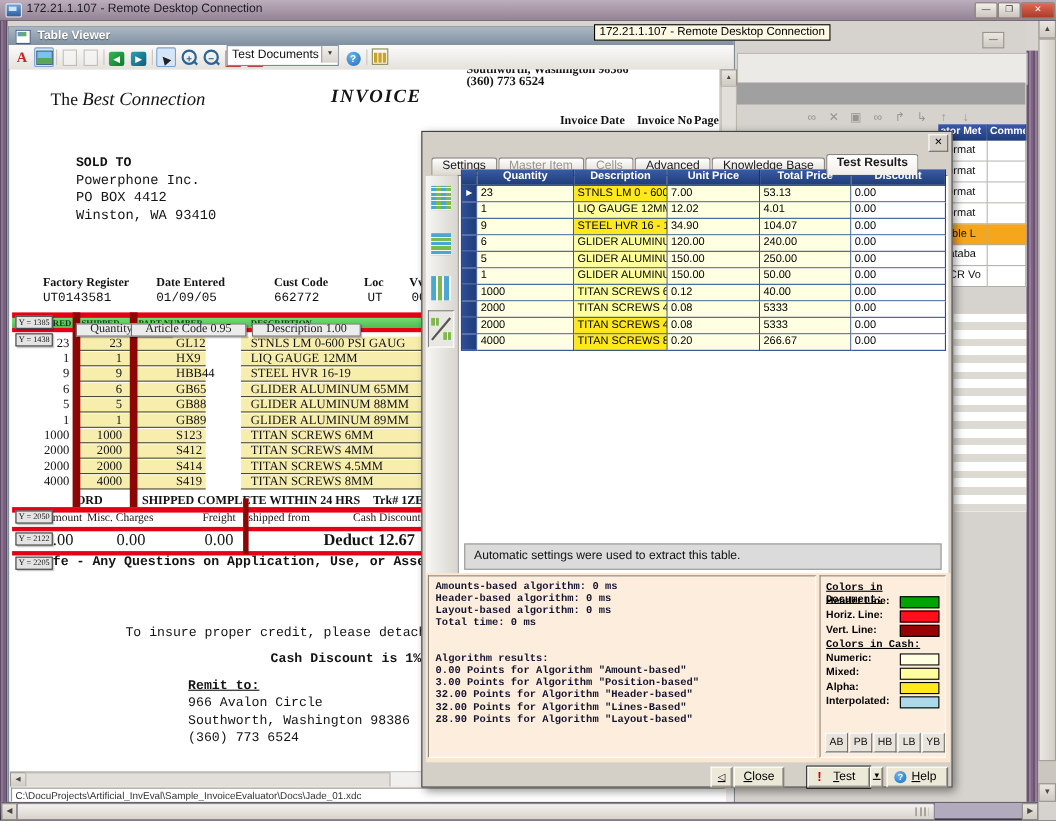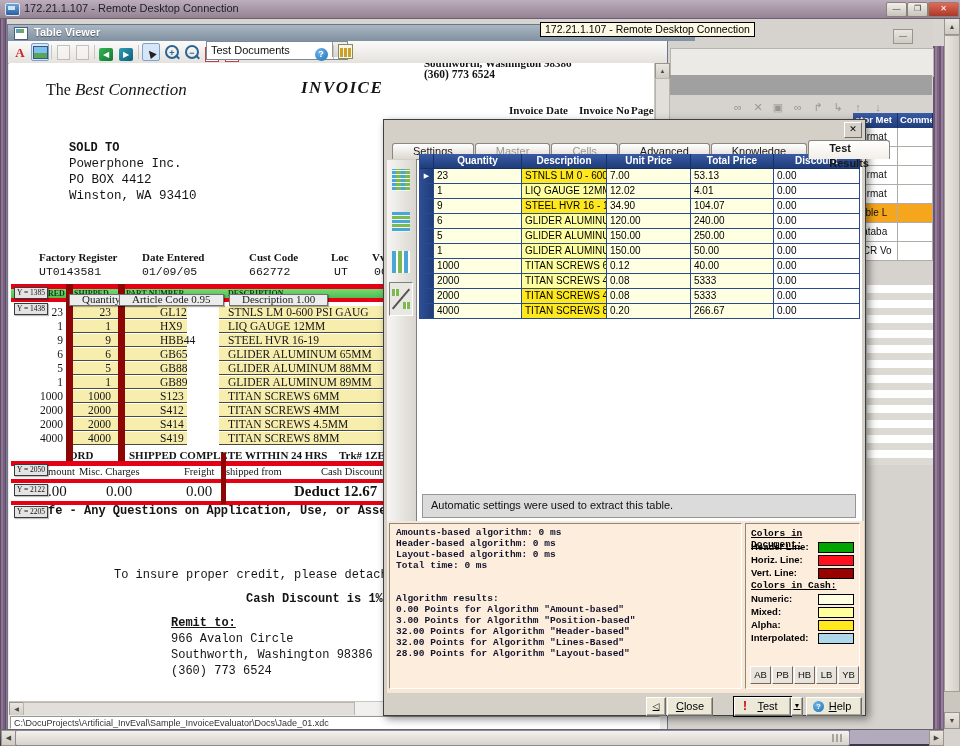--- a/index.html
+++ b/index.html
@@ -28,41 +28,41 @@
   .hscroll{left:0;top:729px;width:960px;height:17px;background:linear-gradient(#6A6172,#3B3442);z-index:30;}
   .hscroll .left{position:absolute;left:1px;top:1px;width:13px;height:14px;font-size:7px;line-height:14px;}
   .hscroll .thumb{position:absolute;left:15px;top:1px;width:833px;height:14px;background:linear-gradient(#F4F2EE,#D6D2CB);border:1px solid #8F8899;border-radius:2px;}
   .hscroll .grip{position:absolute;right:5px;top:3px;width:12px;height:8px;background:repeating-linear-gradient(90deg,#A9A39A 0 2px,transparent 2px 4px);}
   .hscroll .track-right{position:absolute;left:850px;top:1px;width:79px;height:14px;background:#B2ABBE;}
   .hscroll .right{position:absolute;left:929px;top:1px;width:13px;height:14px;font-size:7px;line-height:14px;}
   .hscroll .corner{position:absolute;left:944px;top:0;width:16px;height:17px;background:#D6D3CE;}
 
   
   .tv{left:7px;top:24px;width:661px;height:707px;background:#ECEAE7;border:1px solid #66788A;box-sizing:border-box;z-index:2;}
-  .tv-title{left:0;top:0;width:659px;height:16px;background:linear-gradient(#AAB6C2,#8191A1);padding-left:28px;}
+  .tv-title{left:0;top:0;width:659px;height:16px;background:linear-gradient(#AAB6C2,#8191A1);}
   .tv-title .txt{position:absolute;left:26px;top:1px;font-size:11px;font-weight:bold;color:#fff;text-shadow:0 1px 1px rgba(0,0,0,.45);}
   .tv-title .ico{position:absolute;left:6px;top:2px;width:12px;height:11px;background:#fff;border:1px solid #45617E;}
   .tv-title .ico::after{content:"";position:absolute;left:1px;top:1px;width:8px;height:4px;background:linear-gradient(90deg,#5B9BD5,#70AD47);}
   .tv-tools{left:0;top:16px;width:659px;height:22px;background:linear-gradient(#FBFBFA,#E5E2DD);border-bottom:1px solid #B9B5AE;}
   .tbi{position:absolute;top:3px;width:16px;height:16px;text-align:center;line-height:16px;}
   .tbi.sel{background:#D6E6F8;border:1px solid #7DA2CE;border-radius:2px;margin-top:-1px;}
   .tb-sep{position:absolute;top:4px;width:1px;height:14px;background:#C8C5BF;}
   .gA{color:#C22;font-family:"Liberation Serif",serif;font-weight:bold;font-size:13px;}
   .gImg{display:inline-block;width:13px;height:11px;background:linear-gradient(#7EC0EE 0 55%,#58A658 55%);border:1px solid #35597E;margin-top:2px;}
   .gPage{display:inline-block;width:11px;height:13px;background:#F6F6F4;border:1px solid #AAA69E;opacity:.65;margin-top:1px;}
   .gBook{display:inline-block;width:14px;height:13px;border-radius:2px;color:#fff;font-size:8px;line-height:13px;background:linear-gradient(135deg,#37B457,#0E7A2E);}
   .gBook.blue{background:linear-gradient(135deg,#2FA0B4,#0E5E7A);}
   .gCur{display:inline-block;transform:rotate(-130deg);font-size:10px;color:#222;}
   .gZoom{position:relative;display:inline-block;width:10px;height:10px;border:2px solid #2A6496;border-radius:50%;margin-top:1px;}
   .gZoom i{position:absolute;left:1px;top:-2px;width:8px;text-align:center;font-style:normal;font-size:9px;color:#2A6496;font-weight:bold;}
   .gZoom::after{content:"";position:absolute;left:8px;top:9px;width:5px;height:2px;background:#2A6496;transform:rotate(45deg);}
   .gFit{display:inline-block;width:12px;height:13px;background:#fff;border:1px solid #B44;color:#C22;font-size:9px;line-height:12px;font-weight:bold;}
   .gCols{display:inline-block;width:13px;height:13px;background:#F8F6E8;border:1px solid #8A8A5A;}
   .gCols::after{content:"";position:absolute;left:3px;top:4px;width:3px;height:9px;background:#C9A227;box-shadow:4px 0 0 #C9A227,8px 0 0 #C9A227;}
-  .combo{position:absolute;left:198px;top:0;width:100px;height:17px;background:#fff;border:1px solid #7A8A99;padding-left:40px;}
+  .combo{position:absolute;left:198px;top:0;width:100px;height:17px;background:#fff;border:1px solid #7A8A99;}
   .combo .val{position:absolute;left:4px;top:2px;font-size:11px;color:#111;}
   .combo .dd{position:absolute;right:0;top:0;width:14px;height:15px;background:linear-gradient(#F2F0EC,#D8D4CE);border-left:1px solid #9A968F;font-size:6px;line-height:15px;text-align:center;color:#333;}
   .gHelp{display:inline-block;width:13px;height:13px;border-radius:50%;background:radial-gradient(circle at 35% 30%,#6FB4EA,#1F6FB5);color:#fff;font-size:9px;line-height:13px;font-weight:bold;}
   .tv-doc{left:1px;top:38px;width:645px;height:638px;background:#fff;overflow:hidden;}
   .tv-vscroll{left:646px;top:38px;width:14px;height:638px;background:#F1F0EE;border-left:1px solid #C8C5C0;}
   .tv-vscroll .up{position:absolute;left:0;top:0;width:13px;height:14px;font-size:6px;line-height:14px;}
   .tv-vscroll .thumb{position:absolute;left:0;top:15px;width:13px;height:135px;background:#E2DFDA;border:1px solid #B8B4AE;}
   .tv-vscroll .down{position:absolute;left:0;top:623px;width:13px;height:14px;font-size:6px;line-height:14px;}
   .tv-hscroll{left:1px;top:676px;width:645px;height:14px;background:#F1F0EE;border-top:1px solid #C8C5C0;}
   .tv-hscroll .left{position:absolute;left:0;top:0;width:13px;height:13px;font-size:6px;line-height:13px;}
@@ -127,21 +127,21 @@
   .tipbox{left:540px;top:22px;height:13px;background:#FCF8E3;border:1px solid #000;font-size:10.5px;line-height:13px;padding:0 4px;z-index:6;color:#000;white-space:nowrap;}
 
   
   .dlg{left:383px;top:119px;width:483px;height:597px;background:#D4D0C8;border:1px solid #404040;box-sizing:border-box;box-shadow:3px 3px 8px rgba(0,0,0,.45);z-index:10;}
   .dlg-title{position:absolute;left:2px;top:2px;width:477px;height:18px;background:linear-gradient(90deg,#0E2B75,#537BC4);}
   .dlg-title .txt{position:absolute;left:20px;top:2px;color:#fff;font-size:11px;font-weight:bold;}
   .dlg-title .ico{position:absolute;left:4px;top:3px;width:11px;height:11px;background:#fff;border:1px solid #223A6B;}
   .dlg-title .ico::after{content:"";position:absolute;left:0;top:0;width:11px;height:3px;background:#2A4A9B;}
   .dlg-x{position:absolute;right:3px;top:2px;width:16px;height:14px;background:#D4D0C8;border:1px solid;border-color:#fff #6E6A64 #6E6A64 #fff;font-size:9px;line-height:13px;text-align:center;color:#000;}
   .tabs{position:absolute;left:8px;top:21px;height:18px;display:flex;align-items:flex-end;}
-  .tab{height:15px;padding:0 20px;background:linear-gradient(#FFFFFF,#DCD8D0);border:1px solid #8A8680;border-bottom:none;border-radius:3px 3px 0 0;font-size:11px;line-height:15px;color:#1A1A1A;margin-right:1px;}
+  .tab{height:15px;padding:0 9px;background:linear-gradient(#FFFFFF,#DCD8D0);border:1px solid #8A8680;border-bottom:none;border-radius:3px 3px 0 0;font-size:11px;line-height:15px;color:#1A1A1A;margin-right:1px;}
   .tab.disabled{color:#9A968F;}
   .tab.active{height:18px;font-weight:bold;background:linear-gradient(#FFFFFF,#F2EFE8);position:relative;z-index:2;}
   .panel{position:absolute;left:32px;top:39px;width:446px;height:366px;background:#fff;border:1px solid;border-color:#808080 #fff #fff #808080;box-sizing:border-box;}
   .lstrip{position:absolute;left:3px;top:40px;width:29px;height:365px;background:linear-gradient(90deg,#F7F6F4,#D9D6CF);}
   .lbtn{position:absolute;left:2px;width:24px;height:34px;text-align:center;}
   .lbtn.pressed{border:1px solid;border-color:#808080 #fff #fff #808080;background:#E9E7E2;box-sizing:border-box;}
   .ic-cells{display:inline-block;width:18px;height:22px;margin-top:5px;background:repeating-linear-gradient(0deg,rgba(255,255,255,.9) 0 1px,transparent 1px 4px),repeating-linear-gradient(90deg,#49A6D5 0 4px,#7CB94E 4px 9px,#49A6D5 9px 13px,#7CB94E 13px 18px);}
   .ic-rows{display:inline-block;width:18px;height:20px;margin-top:6px;background:repeating-linear-gradient(180deg,#49A6D5 0 3px,#F2F2F2 3px 4px,#7CB94E 4px 7px,#F2F2F2 7px 8px);}
   .ic-cols{display:inline-block;width:18px;height:22px;margin-top:5px;background:repeating-linear-gradient(90deg,#49A6D5 0 4px,#fff 4px 6px,#7CB94E 6px 10px,#fff 10px 12px);}
   .ic-diag{position:relative;display:inline-block;width:20px;height:24px;margin-top:4px;}

